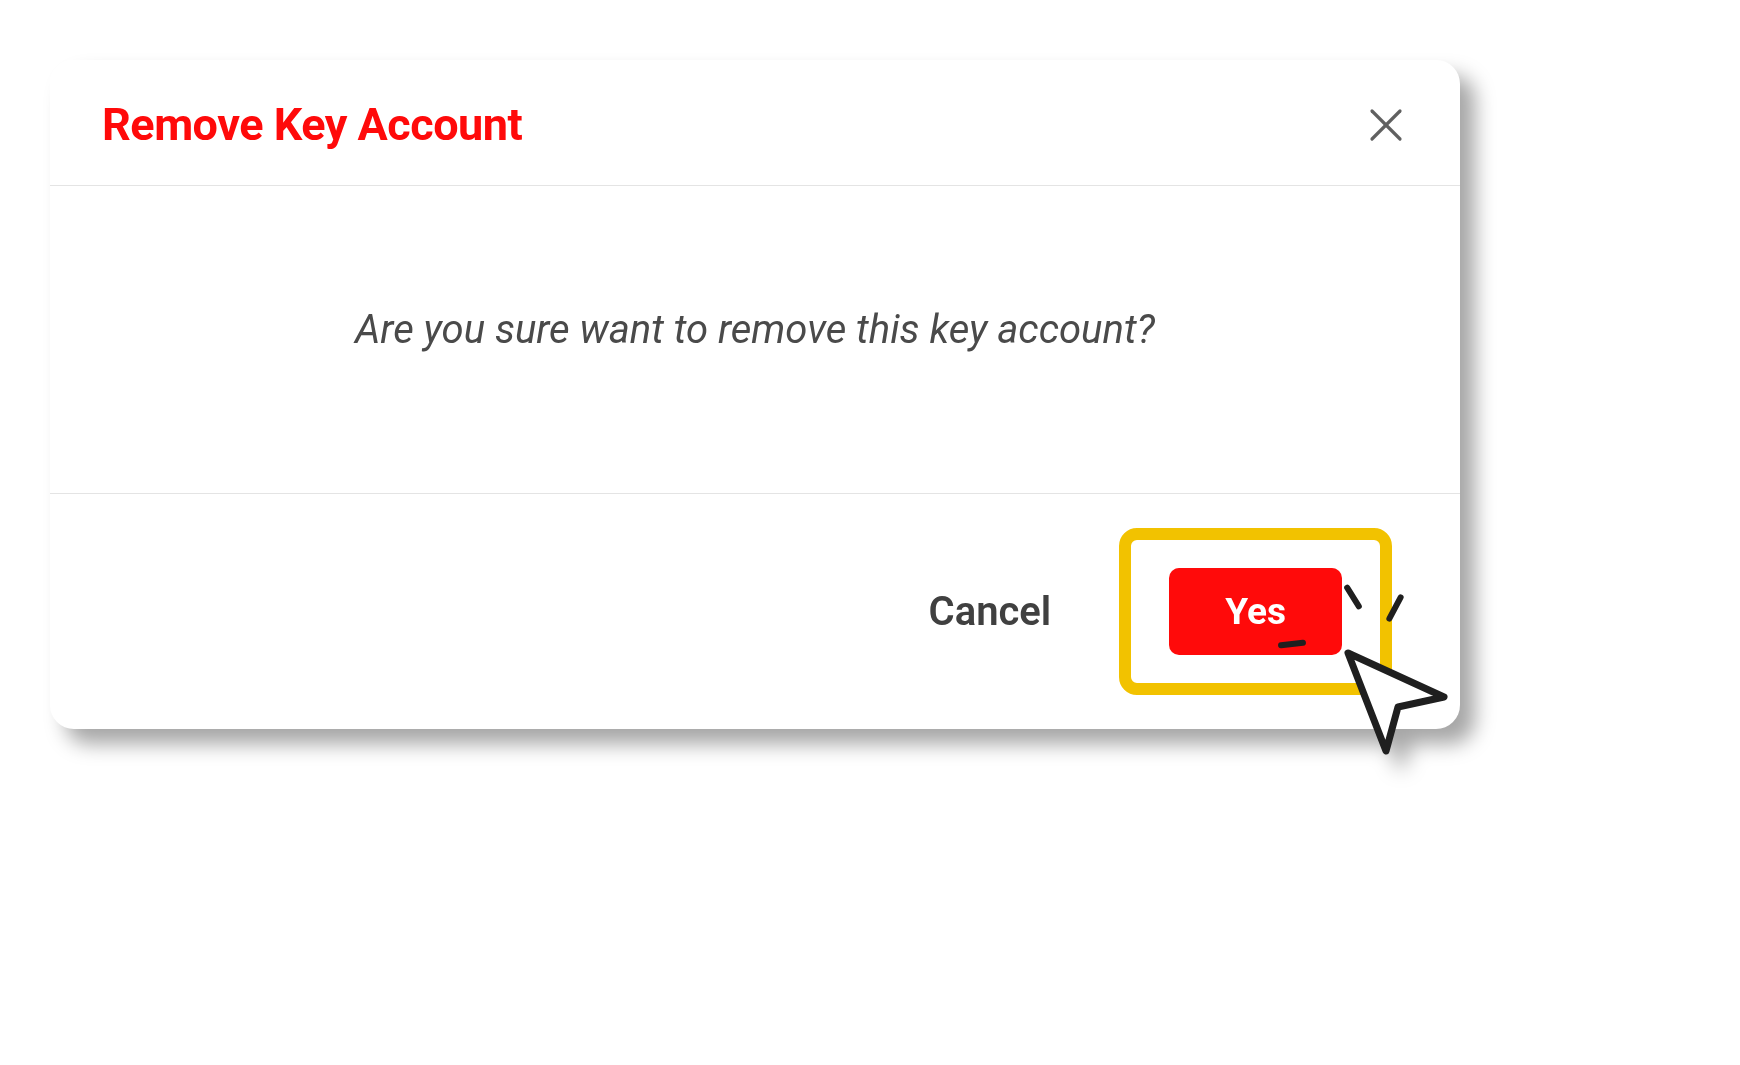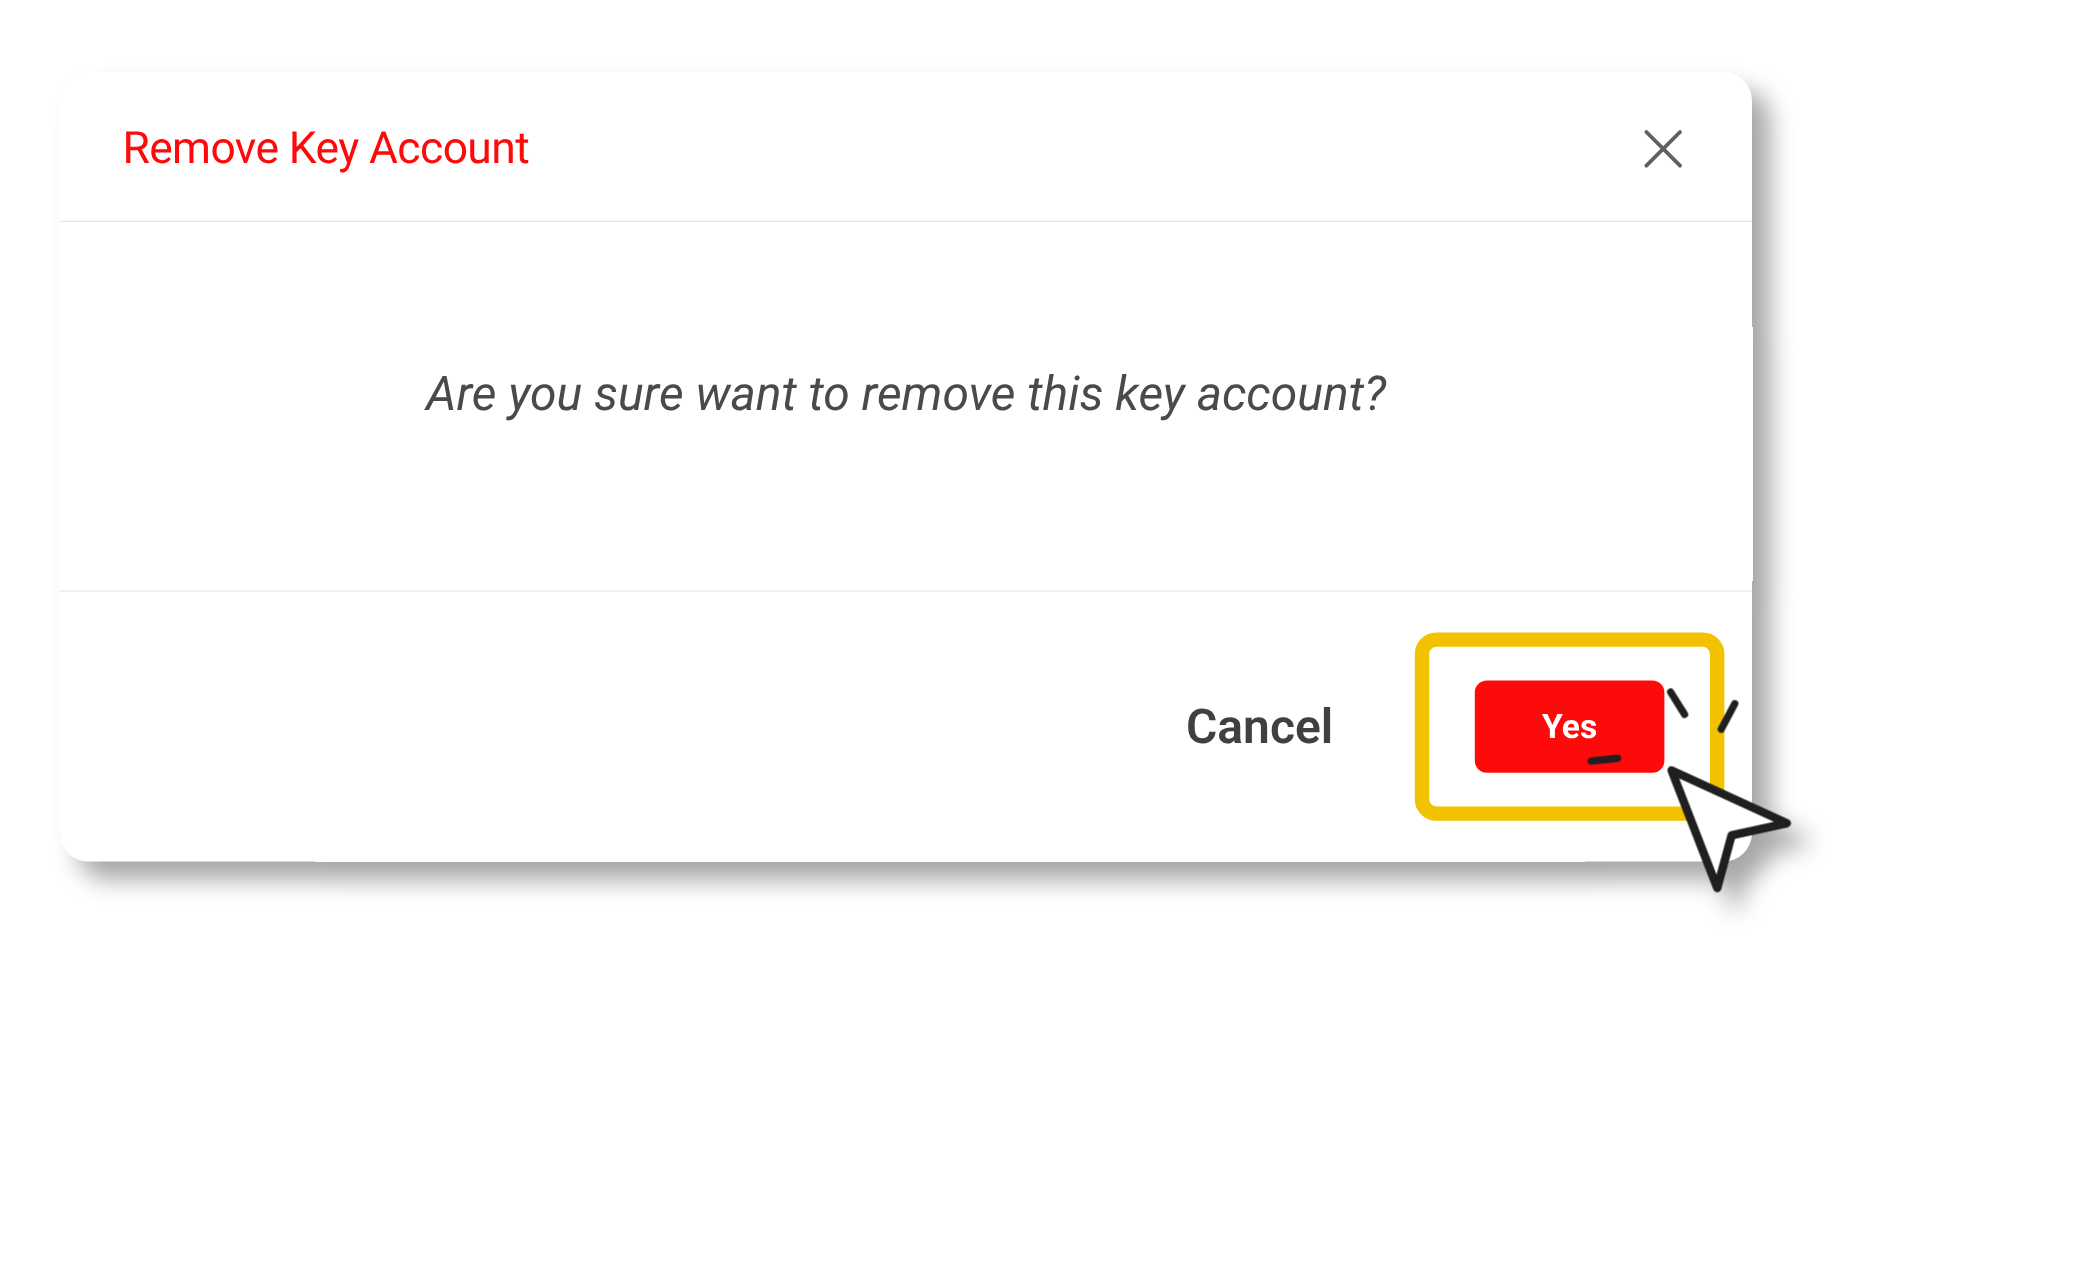--- a/index.html
+++ b/index.html
@@ -25,22 +25,22 @@
     }
     .modal-header {
       display: flex;
       align-items: center;
       justify-content: space-between;
       padding: 38px 48px 34px 52px;
       border-bottom: 1px solid #e4e4e4;
     }
     .modal-title {
       color: #ff0a0a;
-      font-size: 37px;
-      font-weight: 400;
+      font-size: 45px;
+      font-weight: 700;
       letter-spacing: -0.5px;
     }
     .close-btn {
       background: none;
       border: none;
       cursor: pointer;
       padding: 6px;
       display: flex;
       align-items: center;
       justify-content: center;
@@ -60,21 +60,21 @@
       color: #4a4a4a;
       font-size: 40px;
       font-weight: 400;
       font-style: italic;
     }
     .modal-footer {
       display: flex;
       align-items: center;
       justify-content: flex-end;
       gap: 60px;
-      padding: 34px 23px 34px 40px;
+      padding: 34px 68px 34px 40px;
       border-top: 1px solid #e4e4e4;
     }
     .cancel-btn {
       background: none;
       border: none;
       color: #404040;
       font-size: 40px;
       font-weight: 600;
       cursor: pointer;
       padding: 10px 8px;
@@ -83,21 +83,21 @@
     .confirm-wrap {
       position: relative;
       border: 12px solid #f2c200;
       border-radius: 18px;
       padding: 28px 38px;
     }
     .confirm-btn {
       background: #ff0a0a;
       border: none;
       color: #fff;
-      font-size: 28px;
+      font-size: 37px;
       font-weight: 700;
       cursor: pointer;
       padding: 22px 56px;
       border-radius: 10px;
       font-family: inherit;
     }
     .cursor-decor {
       position: absolute;
       bottom: -82px;
       right: -76px;

